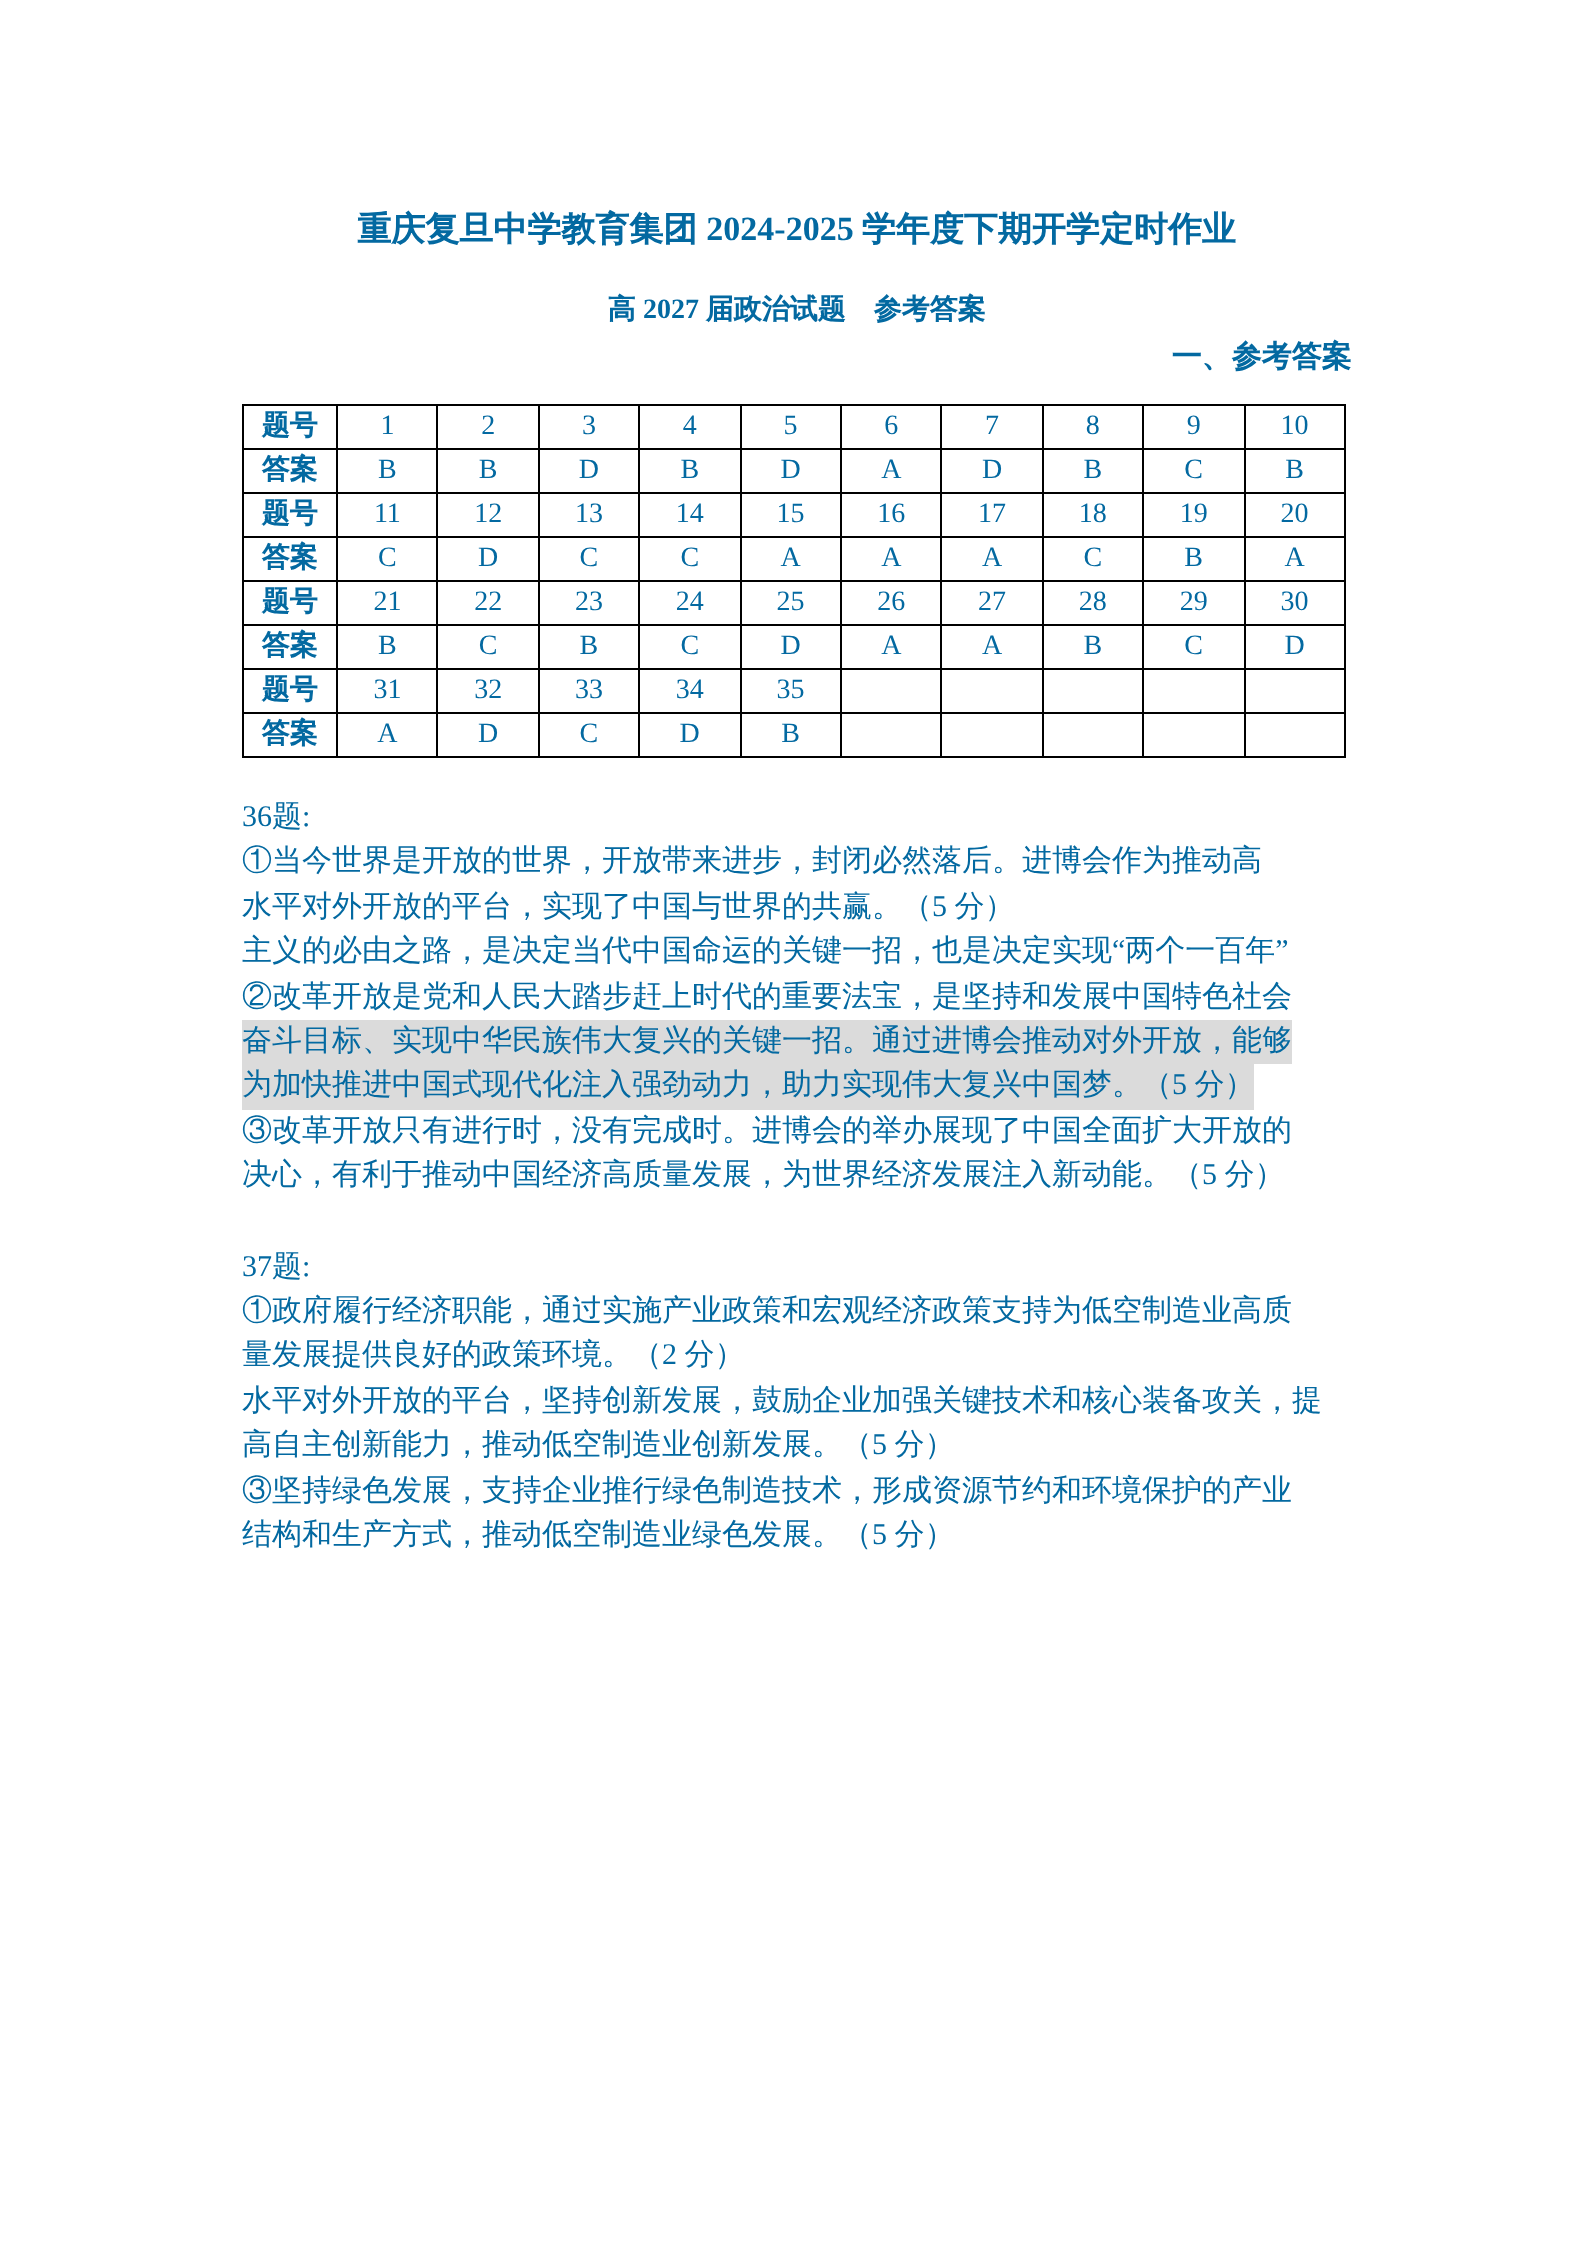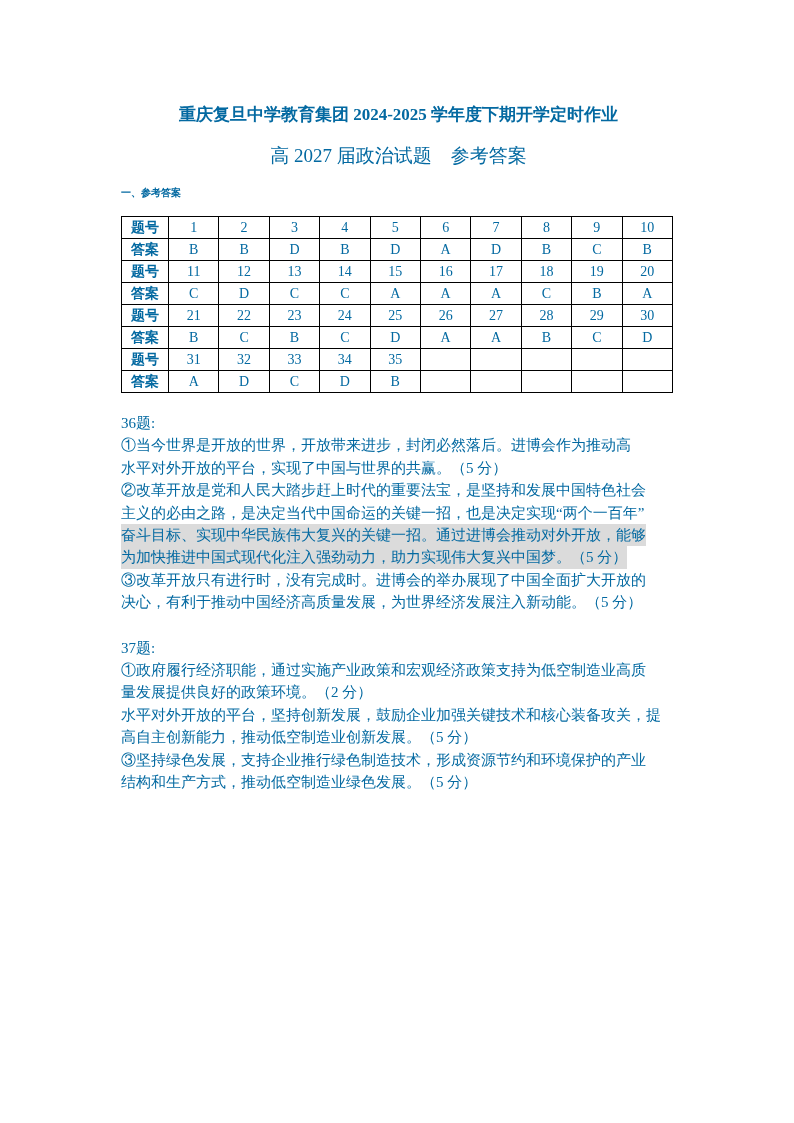--- a/index.html
+++ b/index.html
@@ -20,30 +20,30 @@
   }
   .doc-title {
     margin: 0;
     font-size: 17px;
     font-weight: 700;
     text-align: center;
     line-height: 24px;
   }
   .doc-subtitle {
     margin: 17px 0 0 0;
-    font-size: 19px;
-    font-weight: 400;
+    font-size: 14px;
+    font-weight: 700;
     text-align: center;
     line-height: 24px;
   }
   .section-heading {
-    margin-top: 14px;
-    font-size: 10px;
+    font-size: 15px;
     font-weight: 700;
     line-height: 22px;
+    text-align: right;
   }
   table.answers {
     border-collapse: collapse;
     table-layout: fixed;
     width: 552px;
     margin-top: 12px;
     padding-left: 28px;
   }
   table.answers td {
     border: 1px solid #000000;
@@ -197,22 +197,22 @@
           <td></td>
           <td></td>
         </tr>
       </tbody>
   </table>
 
   <div class="qblock">
     <div class="qlabel">36题:</div>
     <div class="line">①当今世界是开放的世界，开放带来进步，封闭必然落后。进博会作为推动高</div>
     <div class="line">水平对外开放的平台，实现了中国与世界的共赢。（5 分）</div>
+    <div class="line">主义的必由之路，是决定当代中国命运的关键一招，也是决定实现“两个一百年”</div>
     <div class="line">②改革开放是党和人民大踏步赶上时代的重要法宝，是坚持和发展中国特色社会</div>
-    <div class="line">主义的必由之路，是决定当代中国命运的关键一招，也是决定实现“两个一百年”</div>
     <div class="line hl">奋斗目标、实现中华民族伟大复兴的关键一招。通过进博会推动对外开放，能够</div>
     <div class="line hl">为加快推进中国式现代化注入强劲动力，助力实现伟大复兴中国梦。（5 分）</div>
     <div class="line">③改革开放只有进行时，没有完成时。进博会的举办展现了中国全面扩大开放的</div>
     <div class="line">决心，有利于推动中国经济高质量发展，为世界经济发展注入新动能。（5 分）</div>
   </div>
 
   <div class="qblock">
     <div class="qlabel">37题:</div>
     <div class="line">①政府履行经济职能，通过实施产业政策和宏观经济政策支持为低空制造业高质</div>
     <div class="line">量发展提供良好的政策环境。（2 分）</div>

